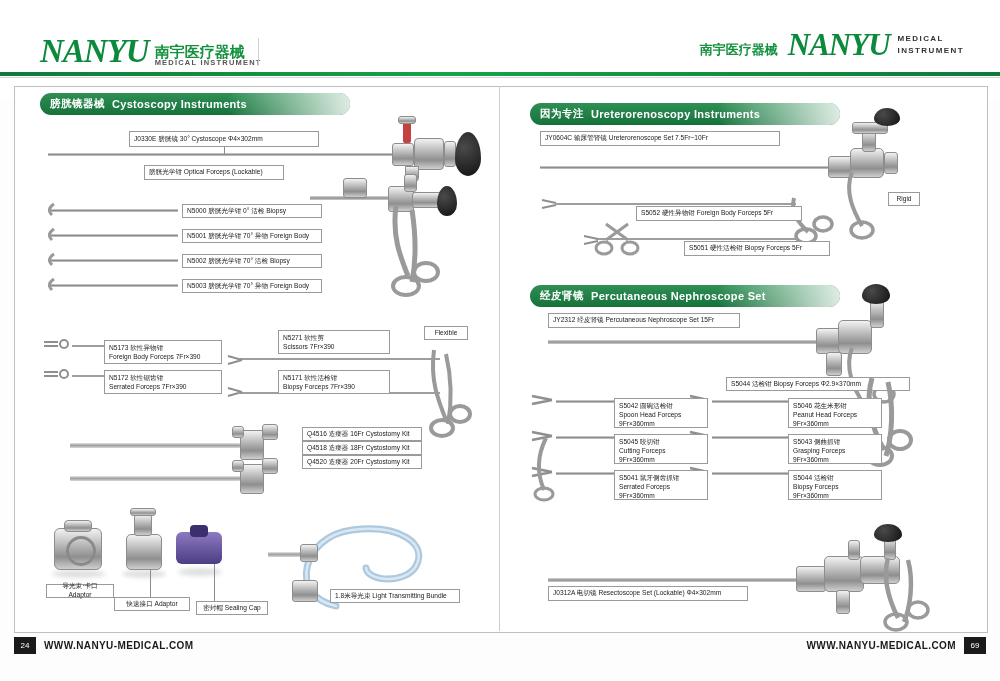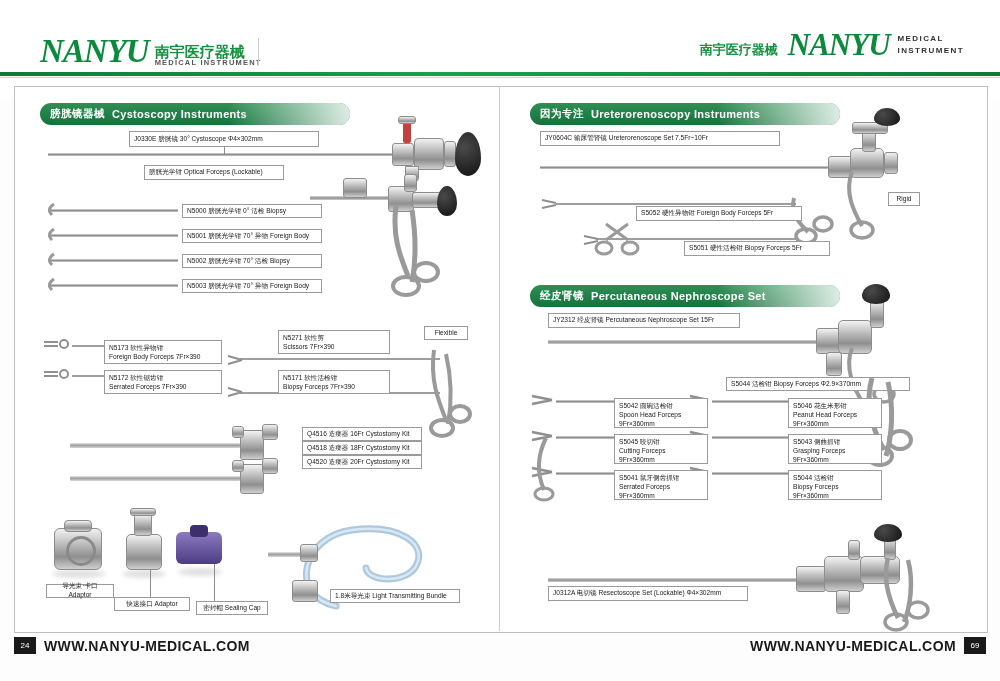--- a/index.html
+++ b/index.html
@@ -36,21 +36,21 @@
   .header-rule2{position:absolute;left:0;top:77px;width:1000px;height:1px;background:#d6d6d6;}
 
   
   .frame{position:absolute;left:14px;top:86px;width:972px;height:545px;border:1px solid #bfbfbf;background:#fff;}
   .center-line{position:absolute;left:499px;top:86px;width:1px;height:545px;background:#cccccc;}
 
   
   .footer{position:absolute;left:0;top:637px;width:1000px;height:20px;}
   .footer .bar{position:absolute;top:0;height:17px;background:#1a1a1a;}
   .pgnum{position:absolute;top:0;height:17px;width:22px;background:#1a1a1a;color:#fff;font-size:8px;display:flex;align-items:center;justify-content:center;}
-  .fturl{position:absolute;top:0;height:17px;display:flex;align-items:center;color:#1a1a1a;font-size:14px;letter-spacing:.4px;font-weight:bold;text-align:right;}
+  .fturl{position:absolute;top:0;height:17px;display:flex;align-items:center;color:#1a1a1a;font-size:10px;letter-spacing:.4px;font-weight:bold;text-align:right;}
 
   
   .sec{position:absolute;height:22px;border-radius:11px;
        background:linear-gradient(to bottom,#2f8f55,#14713a);
        display:flex;align-items:center;padding-left:10px;box-sizing:border-box;}
   .sec .cn{color:#fff;font-size:10.5px;font-weight:bold;letter-spacing:.5px;}
   .sec .en{color:#fff;font-size:11px;font-weight:bold;margin-left:7px;letter-spacing:.3px;}
   .sec::after{content:"";position:absolute;right:0;top:0;height:100%;width:40%;
     background:linear-gradient(to right,rgba(255,255,255,0),rgba(255,255,255,0.85));border-radius:11px;}
 
@@ -103,21 +103,21 @@
       </div>
     </div>
 
     <div class="header-rule"></div>
     <div class="header-rule2"></div>
   </div>
 
   <div class="frame"></div>
   <div class="center-line"></div>
 
-  <div class="sec" style="left:40px;top:103px;width:310px;">
+  <div class="sec" style="left:40px;top:93px;width:310px;">
     <span class="cn">膀胱镜器械</span>
     <span class="en">Cystoscopy Instruments</span>
   </div>
 
   <div>
     <div class="rod-thin" style="left:48px;top:153px;width:345px;height:3px;"></div>
     <div class="metal metal-r" style="left:392px;top:143px;width:22px;height:23px;"></div>
     <div class="red-band" style="left:403px;top:121px;width:8px;height:22px;border-radius:2px;"></div>
     <div class="metal metal-r" style="left:398px;top:116px;width:18px;height:8px;"></div>
     <div class="metal metal-r" style="left:414px;top:138px;width:30px;height:32px;border-radius:4px;"></div>

